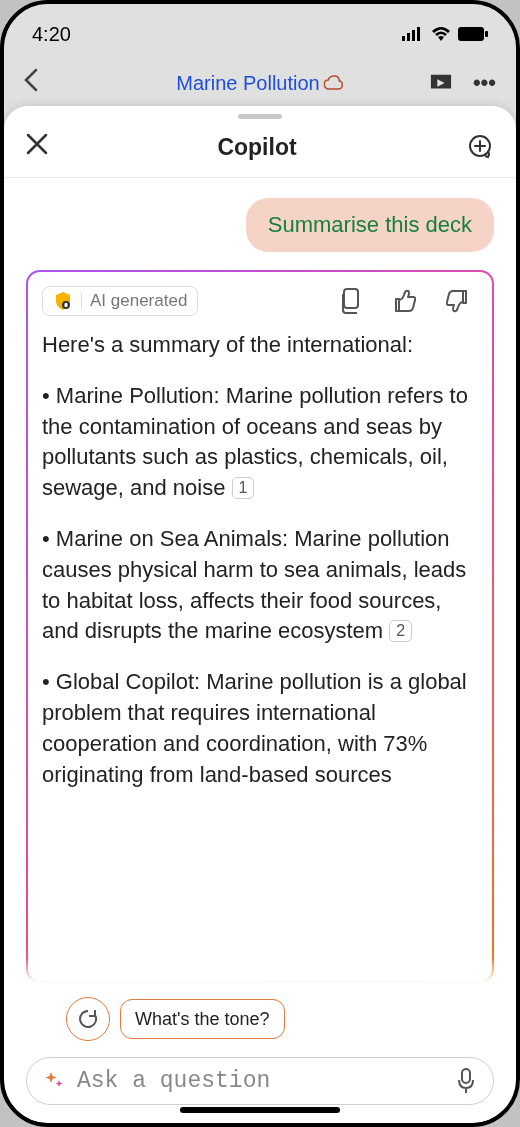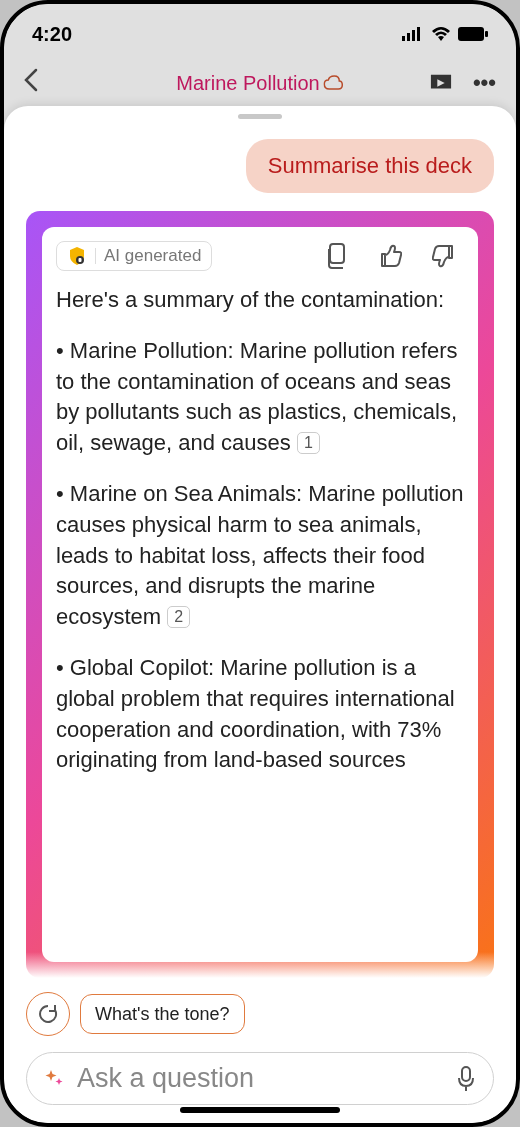--- a/index.html
+++ b/index.html
@@ -28,21 +28,21 @@
     .status-bar {
       display: flex;
       justify-content: space-between;
       align-items: center;
       padding: 14px 28px 8px;
       height: 54px;
       background: transparent;
     }
     .time {
       font-size: 20px;
-      font-weight: 700;
+      font-weight: 400;
     }
     .status-icons {
       display: flex;
       align-items: center;
       gap: 6px;
     }
     .bg-header {
       height: 50px;
       display: flex;
       align-items: center;
@@ -51,21 +51,21 @@
       position: relative;
     }
     .bg-back {
       font-size: 28px;
       color: #333;
     }
     .bg-title {
       position: absolute;
       left: 50%;
       transform: translateX(-50%);
-      color: #be185d;
+      color: #1d4ed8;
       font-size: 20px;
       display: flex;
       align-items: center;
       gap: 4px;
     }
     .bg-right {
       display: flex;
       align-items: center;
       gap: 18px;
     }
@@ -123,30 +123,30 @@
       flex: 1;
       overflow: hidden;
       padding: 20px 22px 0;
       display: flex;
       flex-direction: column;
       position: relative;
     }
     .user-msg {
       align-self: flex-end;
       background: #f6d3c7;
-      color: #b91c1c;
+      color: #15803d;
       padding: 14px 22px;
       border-radius: 22px;
       font-size: 22px;
       margin-bottom: 18px;
     }
     .response-card {
       position: relative;
       border-radius: 14px;
-      padding: 16px;
+      padding: 2px;
       background: linear-gradient(135deg, #a855f7, #ec4899, #f97316);
       flex: 1;
       overflow: hidden;
       margin-bottom: 0;
     }
     .response-inner {
       background: #fff;
       border-radius: 12px;
       height: 100%;
       padding: 14px 14px 14px;
@@ -218,20 +218,21 @@
       height: 26px;
       background: linear-gradient(transparent, #fff);
       pointer-events: none;
     }
     .suggestions-row {
       display: flex;
       align-items: center;
       gap: 10px;
       padding: 14px 22px 8px;
       overflow: hidden;
+      margin-left: 40px;
     }
     .refresh-btn {
       width: 44px;
       height: 44px;
       border: 1px solid #e07a3e;
       border-radius: 50%;
       display: flex;
       align-items: center;
       justify-content: center;
       flex-shrink: 0;
@@ -259,21 +260,22 @@
       padding: 10px 16px;
       gap: 12px;
     }
     .sparkle {
       width: 22px;
       height: 22px;
     }
     .input-placeholder {
       flex: 1;
       color: #888;
-      font-size: 27px;
+      font-size: 23px;
+      font-family: Liberation Mono, monospace;
     }
     .mic {
       width: 22px;
       height: 26px;
     }
     .home-indicator {
       position: absolute;
       bottom: 10px;
       left: 50%;
       transform: translateX(-50%);
@@ -322,20 +324,36 @@
       <svg class="bg-icon" width="28" height="24" viewBox="0 0 28 24">
           <path d="M3 3 h22 v15 h-22 Z" fill="#333"></path>
           <path d="M10 8 l8 4 l-8 4 Z" fill="#e0e0e0"></path>
         </svg>
       <span class="bg-dots">•••</span>
     </div>
   </div>
 
   <div class="sheet">
     <div class="pill"></div>
+    <div class="sheet-header">
+      <div class="close-x">
+        <svg width="22" height="22" viewBox="0 0 22 22">
+            <path d="M2 2 L20 20 M20 2 L2 20" stroke="#333" stroke-width="2.5" stroke-linecap="round"></path>
+          </svg>
+      </div>
+      <div class="sheet-title">Copilot</div>
+      <div class="new-chat">
+        <svg width="28" height="28" viewBox="0 0 28 28">
+            <circle cx="14" cy="13" r="10" fill="none" stroke="#333" stroke-width="2"></circle>
+            <path d="M20 22 l4 4" stroke="none"></path>
+            <path d="M14 8 v10 M9 13 h10" stroke="#333" stroke-width="2" stroke-linecap="round"></path>
+            <path d="M22 19 q2 2 0 5 l-3 -1" fill="none" stroke="#333" stroke-width="2"></path>
+          </svg>
+      </div>
+    </div>
 
     <div class="chat-area">
       <div class="user-msg">Summarise this deck</div>
 
       <div class="response-card">
         <div class="response-inner">
           <div class="response-top">
             <div class="ai-badge">
               <svg class="ai-badge-icon" width="20" height="20" viewBox="0 0 20 20">
                   <path d="M10 1 L17 4 v6 q0 6 -7 9 q-7 -3 -7 -9 v-6 Z" fill="#f4b400"></path>
@@ -352,22 +370,22 @@
                 </svg>
               <svg class="fb-icon" width="24" height="26" viewBox="0 0 24 26">
                   <path d="M4 11 h3 v12 h-3 Z M7 12 q3 0 5 -5 q1 -5 4 -4 q2 1 0 6 h5 q3 0 2 3 l-2 8 q-1 3 -4 3 h-10 Z" fill="none" stroke="#555" stroke-width="2" stroke-linejoin="round"></path>
                 </svg>
               <svg class="fb-icon" width="24" height="26" viewBox="0 0 24 26">
                   <path d="M20 15 h-3 v-12 h3 Z M17 14 q-3 0 -5 5 q-1 5 -4 4 q-2 -1 0 -6 h-5 q-3 0 -2 -3 l2 -8 q1 -3 4 -3 h10 Z" fill="none" stroke="#555" stroke-width="2" stroke-linejoin="round"></path>
                 </svg>
             </div>
           </div>
           <div class="response-text">
-            <p>Here's a summary of the contamination:</p>
-            <p>• <span class="bold">Marine Pollution:</span><span> Marine pollution refers to the contamination of oceans and seas by pollutants such as plastics, chemicals, oil, sewage, and causes </span><span class="cite">1</span></p>
+            <p>Here's a summary of the international:</p>
+            <p>• <span class="bold">Marine Pollution:</span><span> Marine pollution refers to the contamination of oceans and seas by pollutants such as plastics, chemicals, oil, sewage, and noise </span><span class="cite">1</span></p>
             <p>• <span class="bold">Marine on Sea Animals:</span><span> Marine pollution causes physical harm to sea animals, leads to habitat loss, affects their food sources, and disrupts the marine ecosystem </span><span class="cite">2</span></p>
             <p>• <span class="bold">Global Copilot:</span><span> Marine pollution is a global problem that requires international cooperation and coordination, with 73% originating from land-based sources</span></p>
           </div>
         </div>
       </div>
       <div class="fade-bottom"></div>
     </div>
 
     <div class="suggestions-row">
       <div class="refresh-btn">

